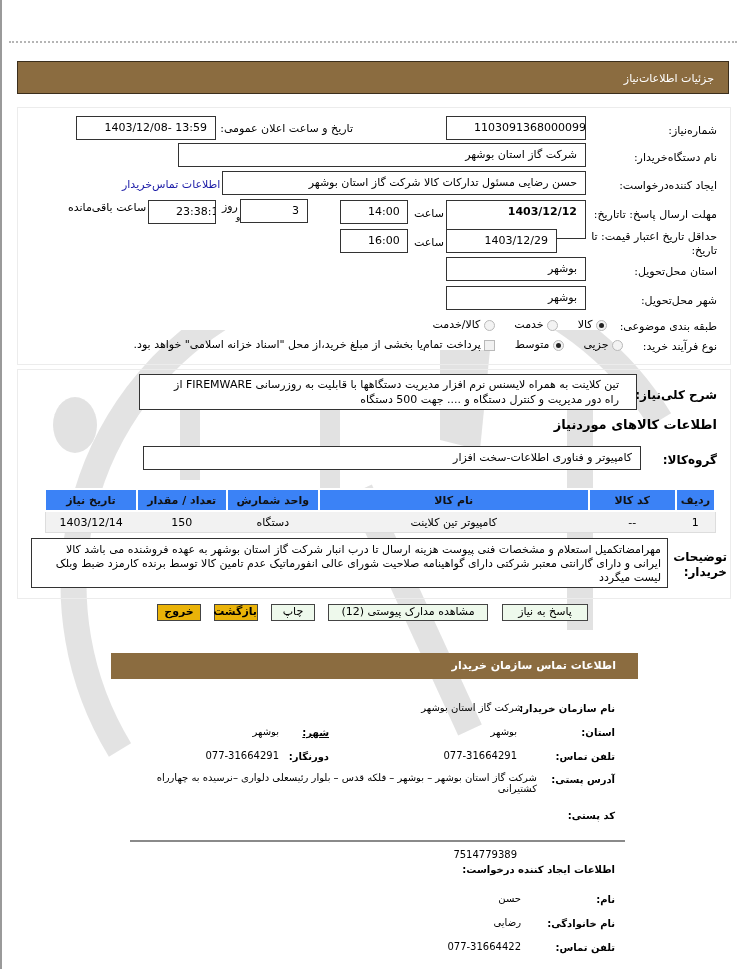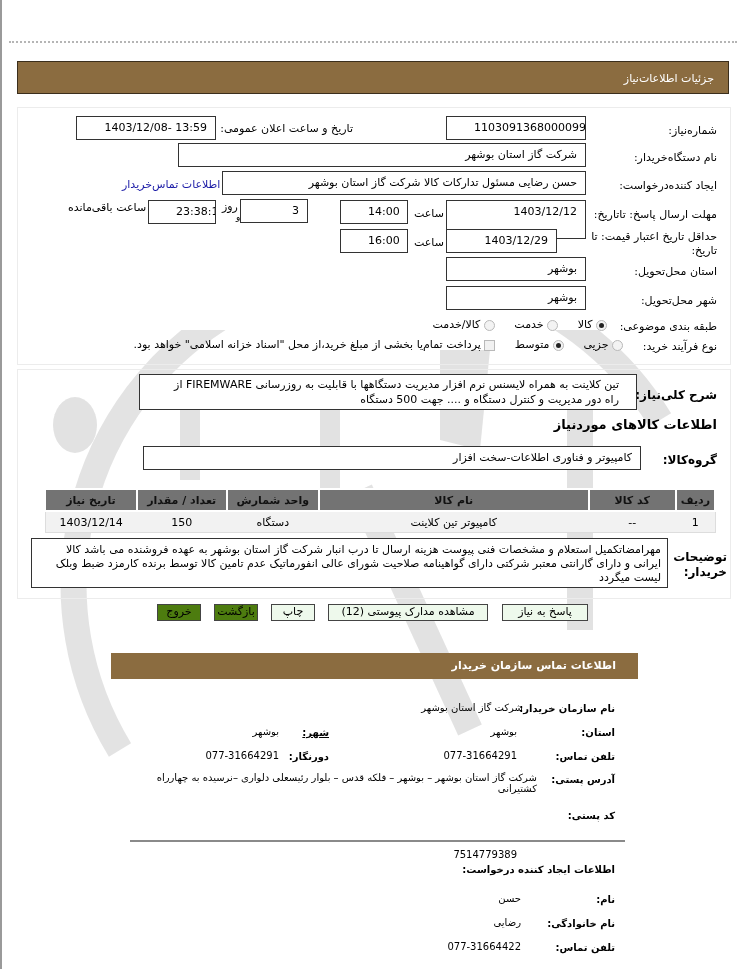--- a/index.html
+++ b/index.html
@@ -14,25 +14,25 @@
   .box { position:absolute; border:1px solid #333; background:#fff; box-sizing:border-box; direction:rtl; font-size:11px; padding:0 8px; line-height:22px; white-space:nowrap; overflow:hidden; z-index:2; }
   .box.ltr { direction:ltr; text-align:right;padding-left:27px; }
   .link { position:absolute; color:#1a1aa6; font-size:11px; direction:rtl; white-space:nowrap; z-index:2; }
   .radio { display:inline-block; width:9px; height:9px; border-radius:50%; border:1px solid #b9b9b9; background:#f3f3f3; vertical-align:middle; position:relative; }
   .radio.on::after { content:""; position:absolute; left:2px; top:2px; width:5px; height:5px; border-radius:50%; background:#222; }
   .chk { display:inline-block; width:9px; height:9px; border:1px solid #b9b9b9; background:#f1f1f1; vertical-align:middle; }
   .row-opts { position:absolute; direction:rtl; white-space:nowrap; font-size:11px; z-index:2; }
   .row-opts .opt { margin-left:16px; }
   .bold { font-weight:bold; }
   table.items { position:absolute; left:44px; top:488px; width:672px; border-collapse:collapse; direction:rtl; font-size:11px; z-index:2; background:#fff; border:1px solid #ddd; }
-  table.items th { background:#737373; color:#111; font-weight:bold; height:20px; border:2px solid #fff; padding:0 4px; }
+  table.items th { background:#3b82f6; color:#111; font-weight:bold; height:20px; border:2px solid #fff; padding:0 4px; }
   table.items td { background:#f2f2f2; height:20px; text-align:center; padding:0 12px; }
   .btn { position:absolute; height:17px; border:1px solid #444; box-sizing:border-box; font-size:11px; text-align:center; line-height:13px; direction:rtl; z-index:2; }
   .btn.green { background:#eef9ec; }
-  .btn.red { background:#4d7c0f; }
+  .btn.red { background:#eab308;font-weight:bold; }
   .contact-bar { position:absolute; left:111px; top:653px; width:527px; height:26px; background:#8b6c40; }
   .contact-bar span { position:absolute; right:22px; top:6px; color:#fff; font-weight:bold; font-size:11px; direction:rtl; }
   .c-lbl { position:absolute; direction:rtl; font-weight:bold; font-size:10px; white-space:nowrap; z-index:2; }
   .c-val { position:absolute; direction:rtl; font-size:10px; white-space:nowrap; z-index:2; }
   .sep { position:absolute; left:130px; top:840px; width:495px; height:2px; background:#8a8a8a; }
 </style>
 </head>
 <body>
 
 <div class="left-edge"></div>
@@ -65,21 +65,21 @@
 <div class="box ltr" style="left:76px; top:116px; width:140px; height:24px;">1403/12/08- 13:59</div>
 
 <span class="lbl" style="right:28px; top:151px;">نام دستگاه‌خریدار:</span>
 <div class="box" style="left:178px; top:143px; width:408px; height:24px;">شرکت گاز استان بوشهر</div>
 
 <span class="lbl" style="right:28px; top:179px;">ایجاد کننده‌درخواست:</span>
 <div class="box" style="left:222px; top:171px; width:364px; height:24px;">حسن رضایی مسئول تدارکات کالا شرکت گاز استان بوشهر</div>
 <span class="link" style="left:122px; top:178px;">اطلاعات تماس‌خریدار</span>
 
 <span class="lbl" style="right:28px; top:208px;">مهلت ارسال پاسخ: تاتاریخ:</span>
-<div class="box ltr" style="left:446px; top:200px; width:140px; height:39px;">1403/12/12</div>
+<div class="box ltr" style="left:446px; top:200px; width:140px; height:39px;font-weight:bold;">1403/12/12</div>
 <span class="lbl" style="left:414px; top:207px;">ساعت</span>
 <div class="box ltr" style="left:340px; top:200px; width:68px; height:24px;">14:00</div>
 <div class="box ltr" style="left:240px; top:199px; width:68px; height:24px;">3</div>
 <span class="lbl" style="left:222px; top:200px;">روز</span>
 <span class="lbl" style="left:236px; top:212px; font-size:9px;">و</span>
 <div class="box ltr" style="left:148px; top:200px; width:68px; height:24px;">23:38:15</div>
 <span class="lbl" style="left:68px; top:201px;">ساعت باقی‌مانده</span>
 
 <span class="lbl" style="right:28px; top:230px; width:130px; white-space:normal; line-height:14px;">حداقل تاریخ اعتبار قیمت: تا تاریخ:</span>
 <div class="box ltr" style="left:446px; top:229px; width:111px; height:24px;">1403/12/29</div>

